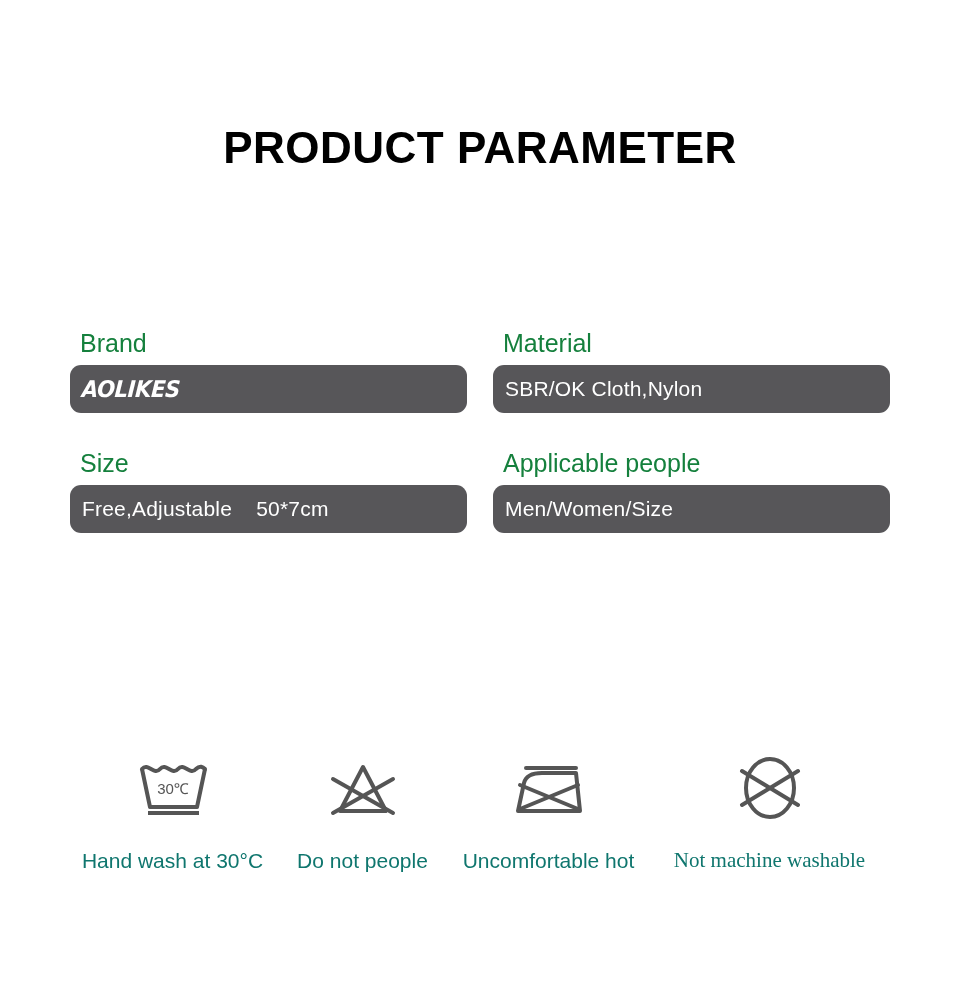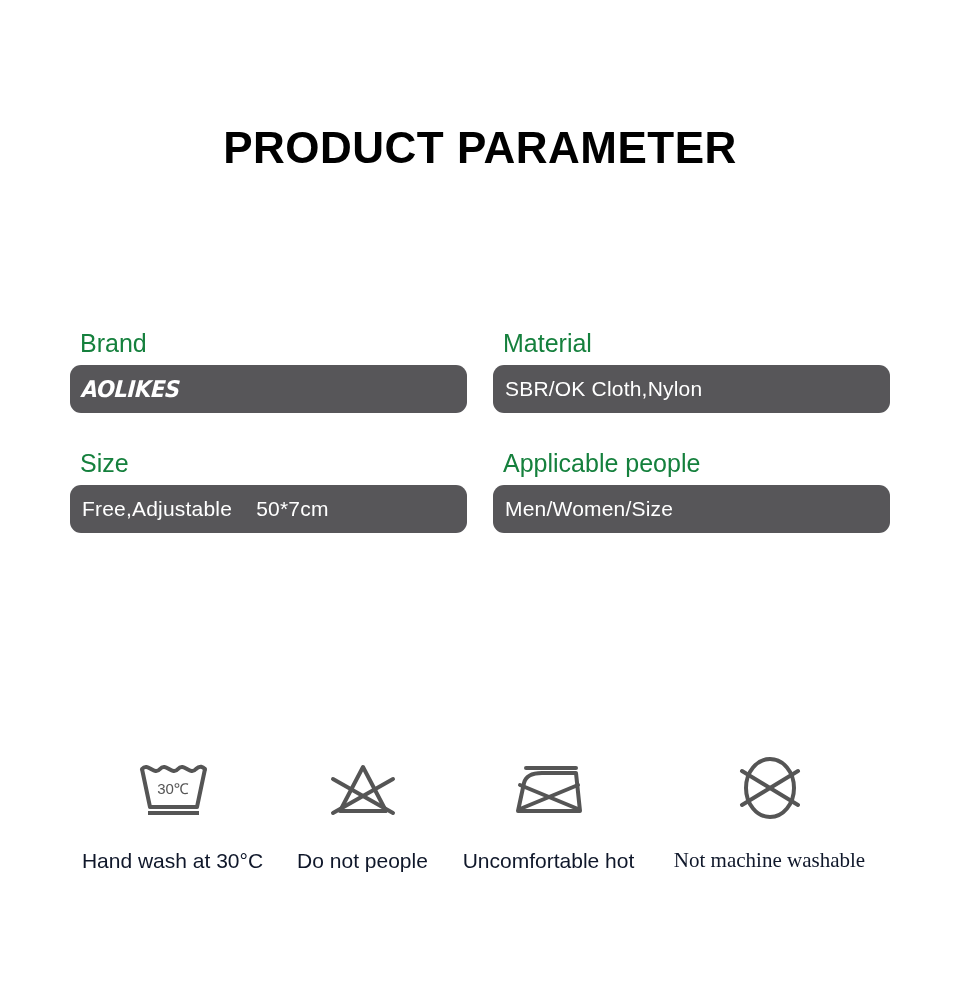--- a/index.html
+++ b/index.html
@@ -112,21 +112,21 @@
 
   .care-icon {
     height: 72px;
     display: flex;
     align-items: flex-end;
     justify-content: center;
   }
   .care-caption {
     margin-top: 24px;
     font-size: 21px;
-    color: #0f172a;
+    color: #0f766e;
     white-space: nowrap;
     text-align: center;
   }
   .tub-temp {
     font-size: 15px;
     fill: #555555;
     font-family: "Liberation Sans", sans-serif;
   }
 </style>
 </head>

